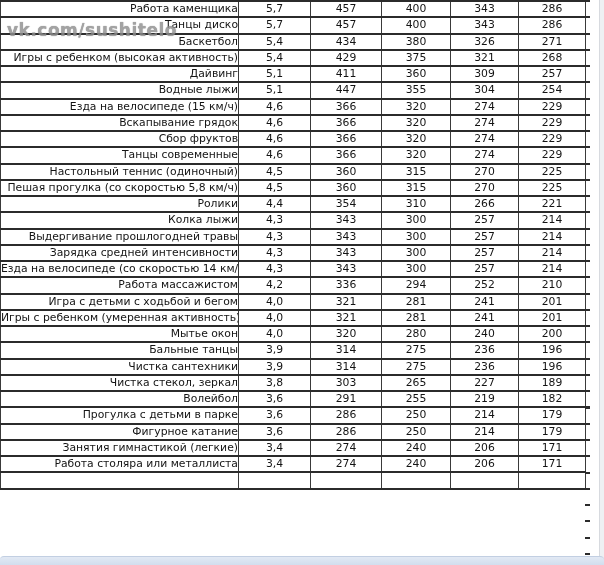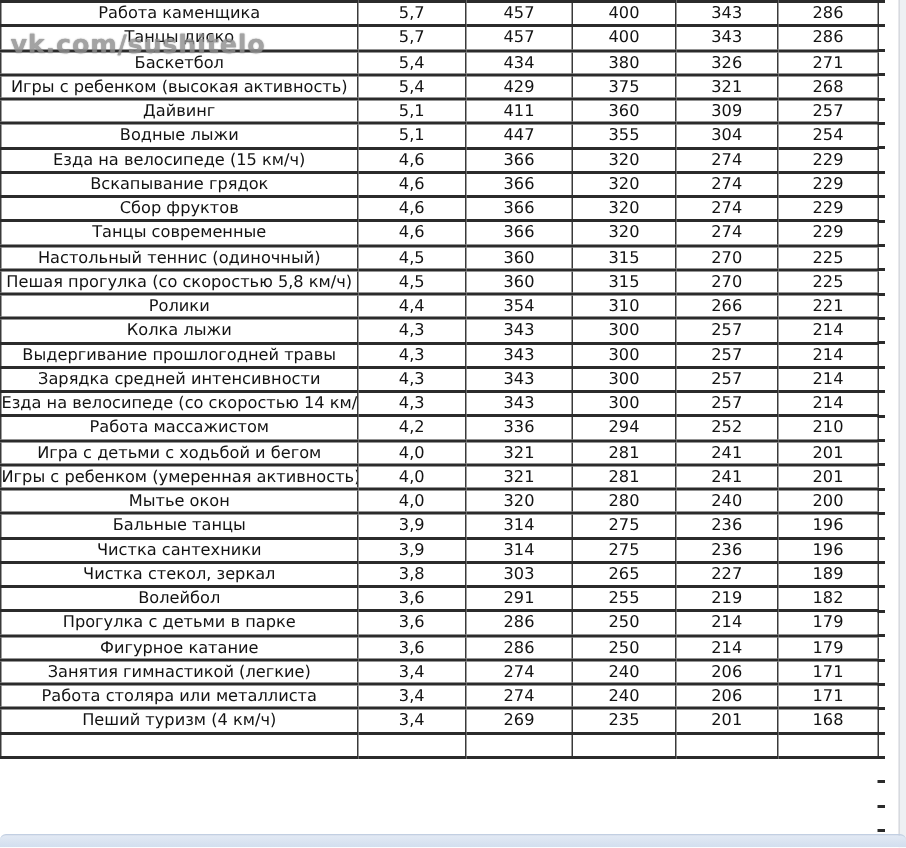--- a/index.html
+++ b/index.html
@@ -31,21 +31,21 @@
     height: 14.26px;
     padding: 0;
     font-size: 10.8px;
     line-height: 14px;
     color: #131313;
     white-space: nowrap;
     overflow: hidden;
     vertical-align: middle;
   }
   td.activity {
-    text-align: center;
+    text-align: right;
     padding-left: 4px;
   }
   td.num {
     text-align: center;
   }
   
   .row-ticks {
     position: absolute;
     left: 585px;
     top: 0;
@@ -331,28 +331,20 @@
         </tr>
         <tr>
           <td class="activity">Работа столяра или металлиста</td>
           <td class="num">3,4</td>
           <td class="num">274</td>
           <td class="num">240</td>
           <td class="num">206</td>
           <td class="num">171</td>
         </tr>
         <tr>
-          <td class="activity">Пеший туризм (4 км/ч)</td>
-          <td class="num">3,4</td>
-          <td class="num">269</td>
-          <td class="num">235</td>
-          <td class="num">201</td>
-          <td class="num">168</td>
-        </tr>
-        <tr>
           <td class="activity"></td>
           <td class="num"></td>
           <td class="num"></td>
           <td class="num"></td>
           <td class="num"></td>
           <td class="num"></td>
         </tr>
       </tbody>
   </table>
 

